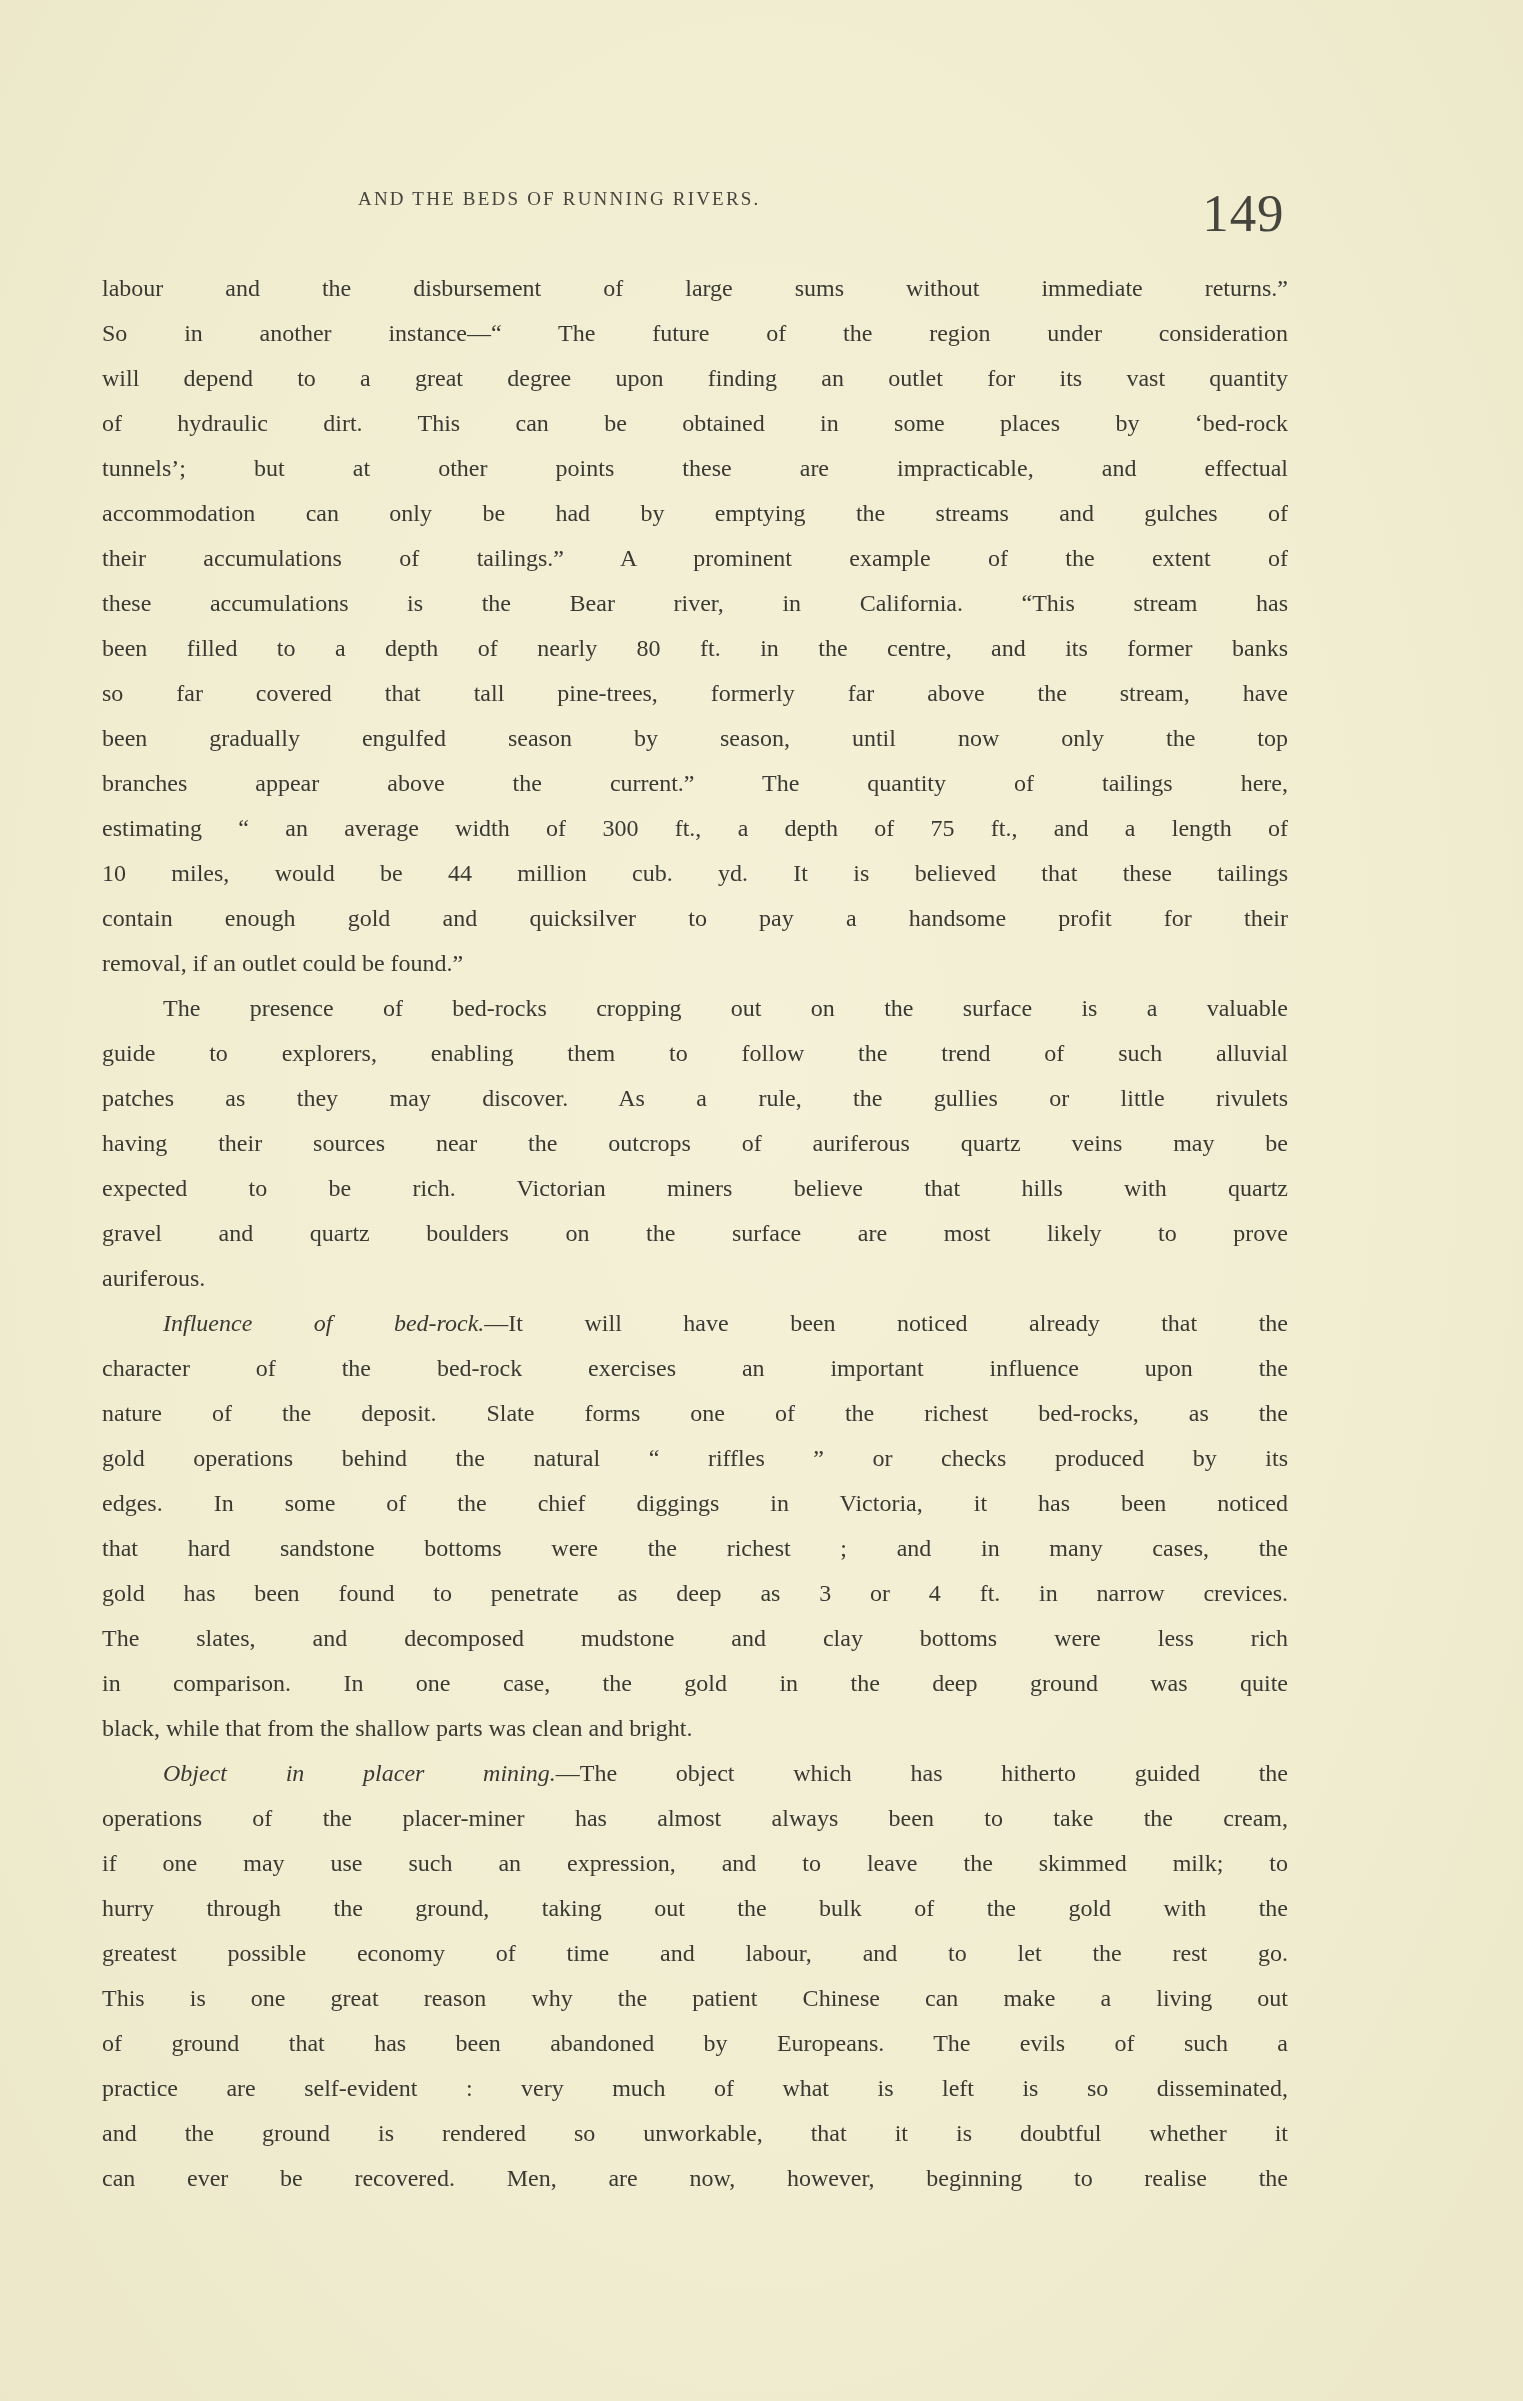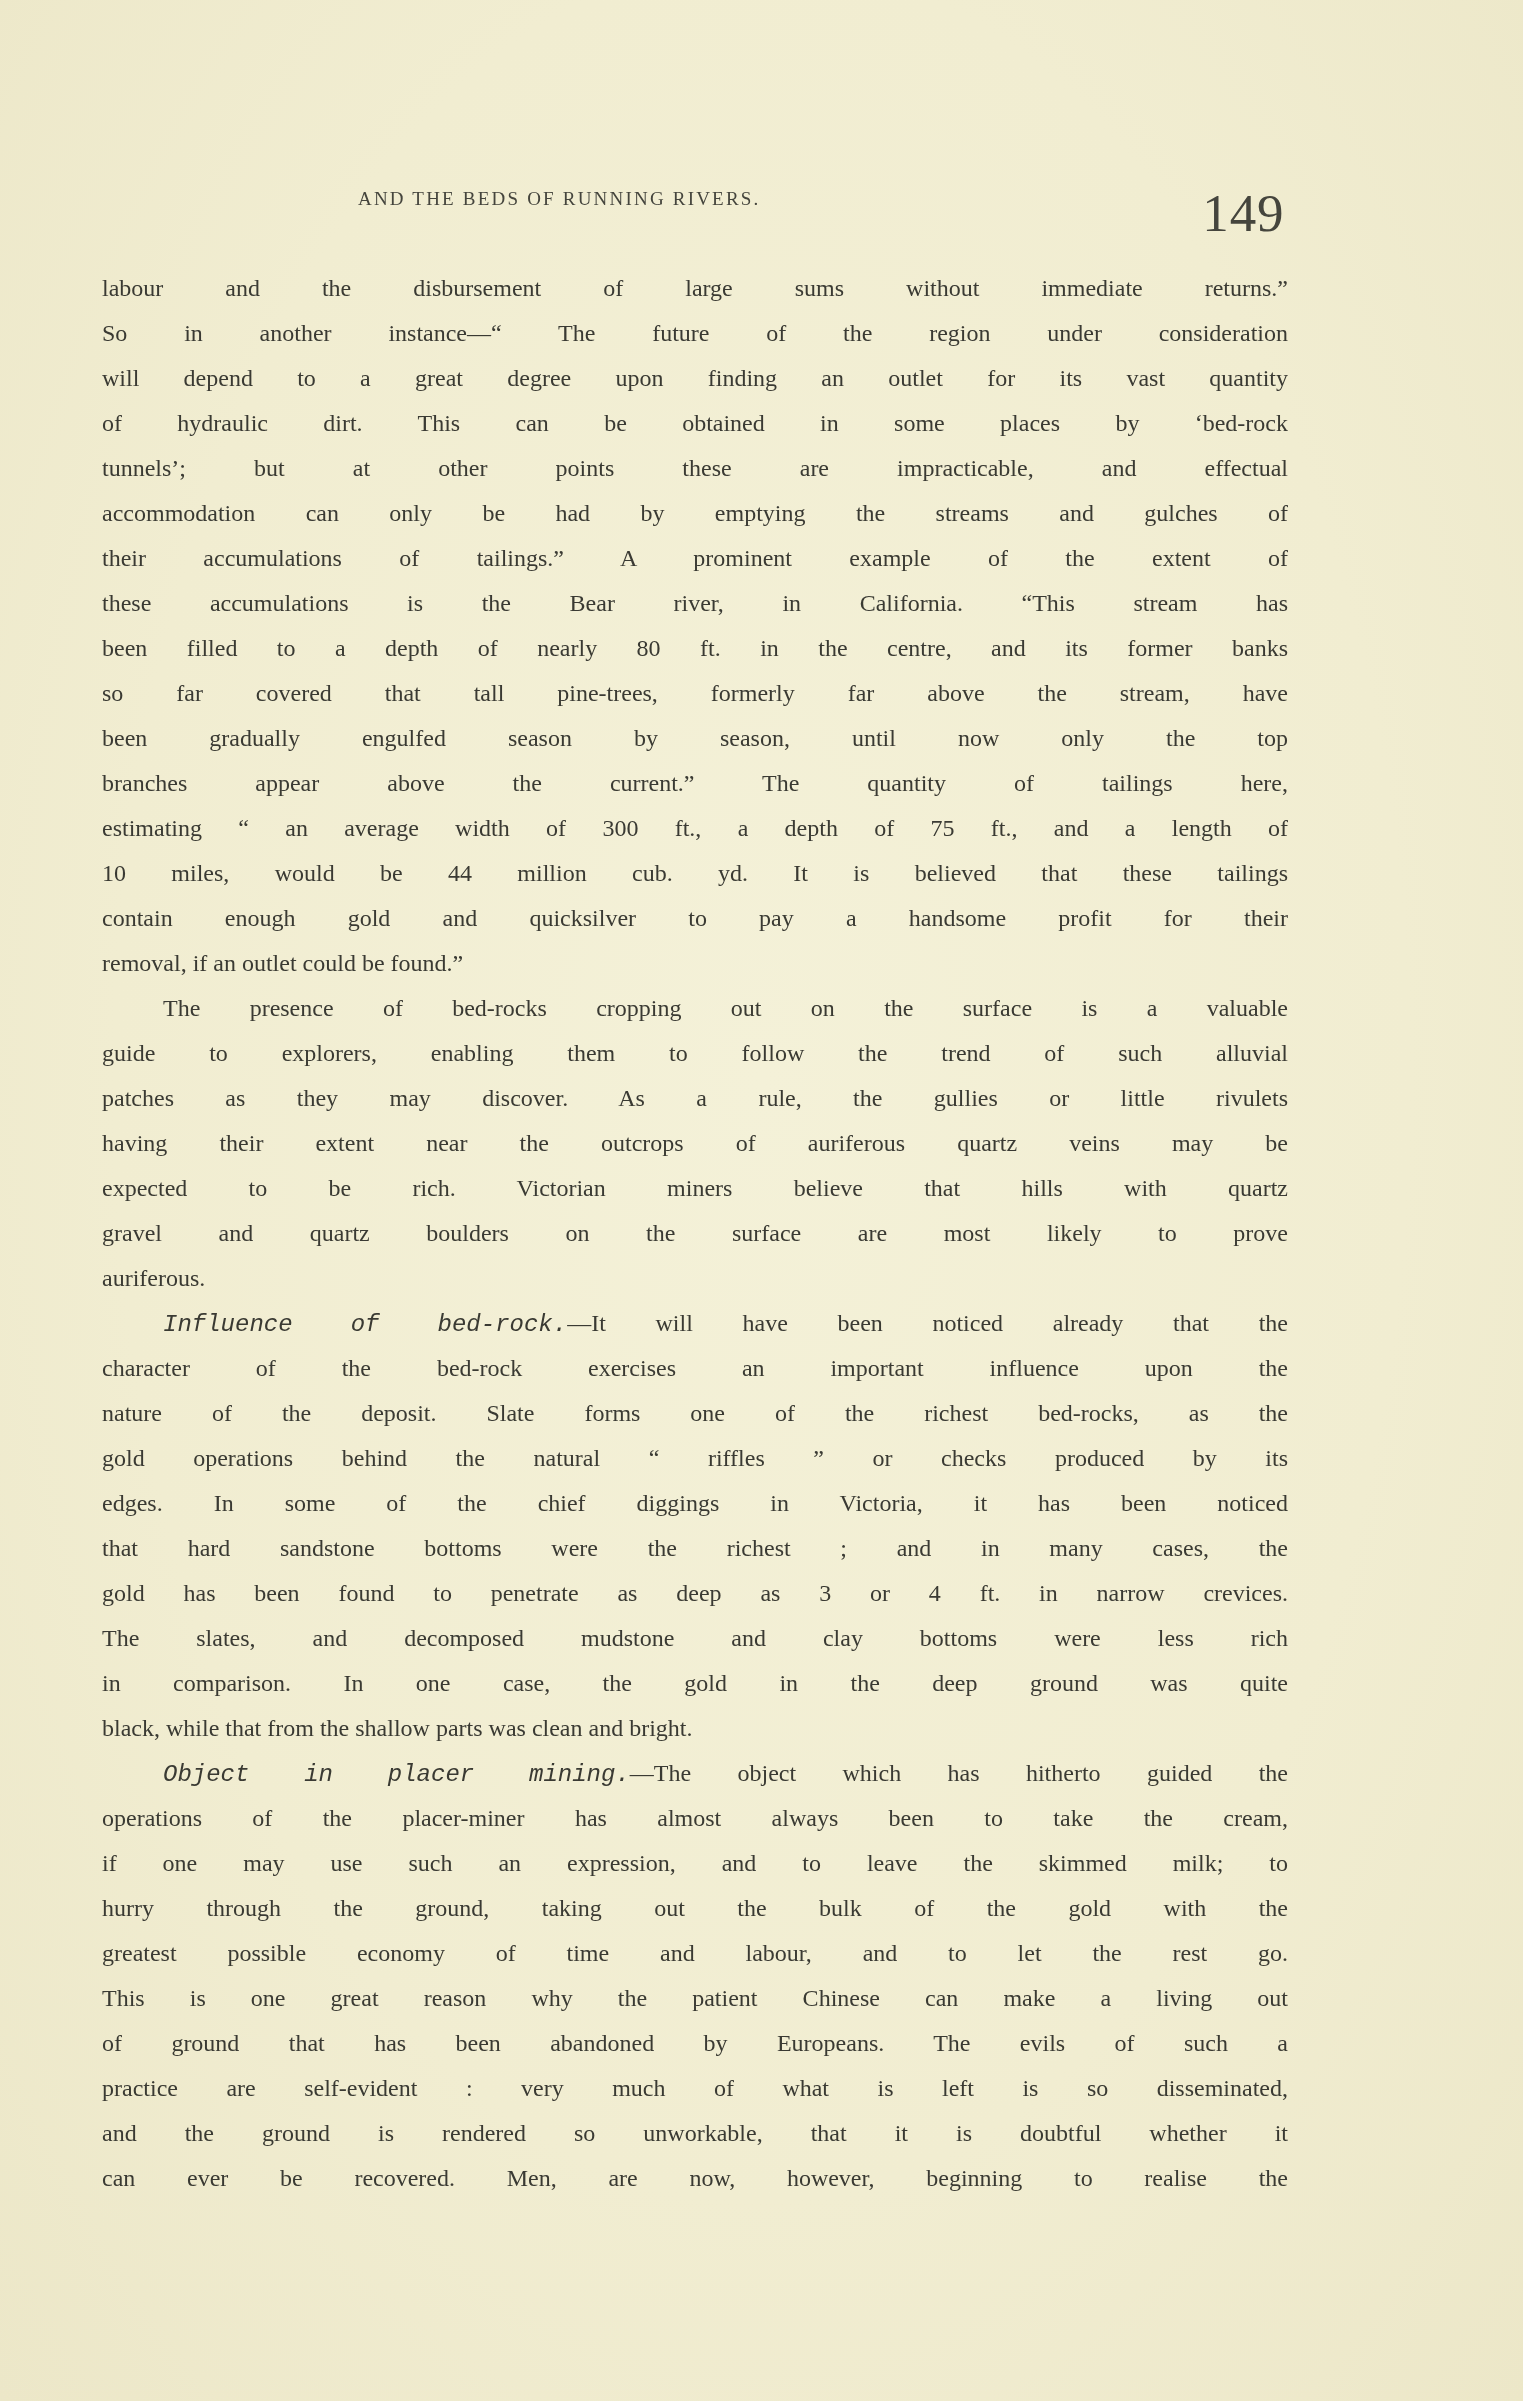--- a/index.html
+++ b/index.html
@@ -74,21 +74,20 @@
       width: 100%;
       text-align: justify;
       text-align-last: justify;
       white-space: normal;
     }
     .line.last .inner {
       text-align-last: left;
     }
     .italic {
       font-style: italic;
-      font-family: Liberation Mono, monospace;
     }
   </style>
 </head>
 <body>
 
 <div class="page">
 
   <div class="running-head">
     <span class="running-title">AND THE BEDS OF RUNNING RIVERS.</span>
     <span class="page-number">149</span>
@@ -112,21 +111,21 @@
       <span class="line"><span class="inner">estimating “ an average width of 300 ft., a depth of 75 ft., and a length of</span></span>
       <span class="line"><span class="inner">10 miles, would be 44 million cub. yd.  It is believed that these tailings</span></span>
       <span class="line"><span class="inner">contain enough gold and quicksilver to pay a handsome profit for their</span></span>
       <span class="line last"><span class="inner">removal, if an outlet could be found.”</span></span>
     </div>
 
     <div>
       <span class="line indent"><span class="inner">The presence of bed-rocks cropping out on the surface is a valuable</span></span>
       <span class="line"><span class="inner">guide to explorers, enabling them to follow the trend of such alluvial</span></span>
       <span class="line"><span class="inner">patches as they may discover.  As a rule, the gullies or little rivulets</span></span>
-      <span class="line"><span class="inner">having their extent near the outcrops of auriferous quartz veins may be</span></span>
+      <span class="line"><span class="inner">having their sources near the outcrops of auriferous quartz veins may be</span></span>
       <span class="line"><span class="inner">expected to be rich.  Victorian miners believe that hills with quartz</span></span>
       <span class="line"><span class="inner">gravel and quartz boulders on the surface are most likely to prove</span></span>
       <span class="line last"><span class="inner">auriferous.</span></span>
     </div>
 
     <div>
       <span class="line indent"><span class="inner"><span class="italic">Influence of bed-rock.</span><span>—It will have been noticed already that the</span></span></span>
       <span class="line"><span class="inner">character of the bed-rock exercises an important influence upon the</span></span>
       <span class="line"><span class="inner">nature of the deposit.  Slate forms one of the richest bed-rocks, as the</span></span>
       <span class="line"><span class="inner">gold operations behind the natural “ riffles ” or checks produced by its</span></span>

